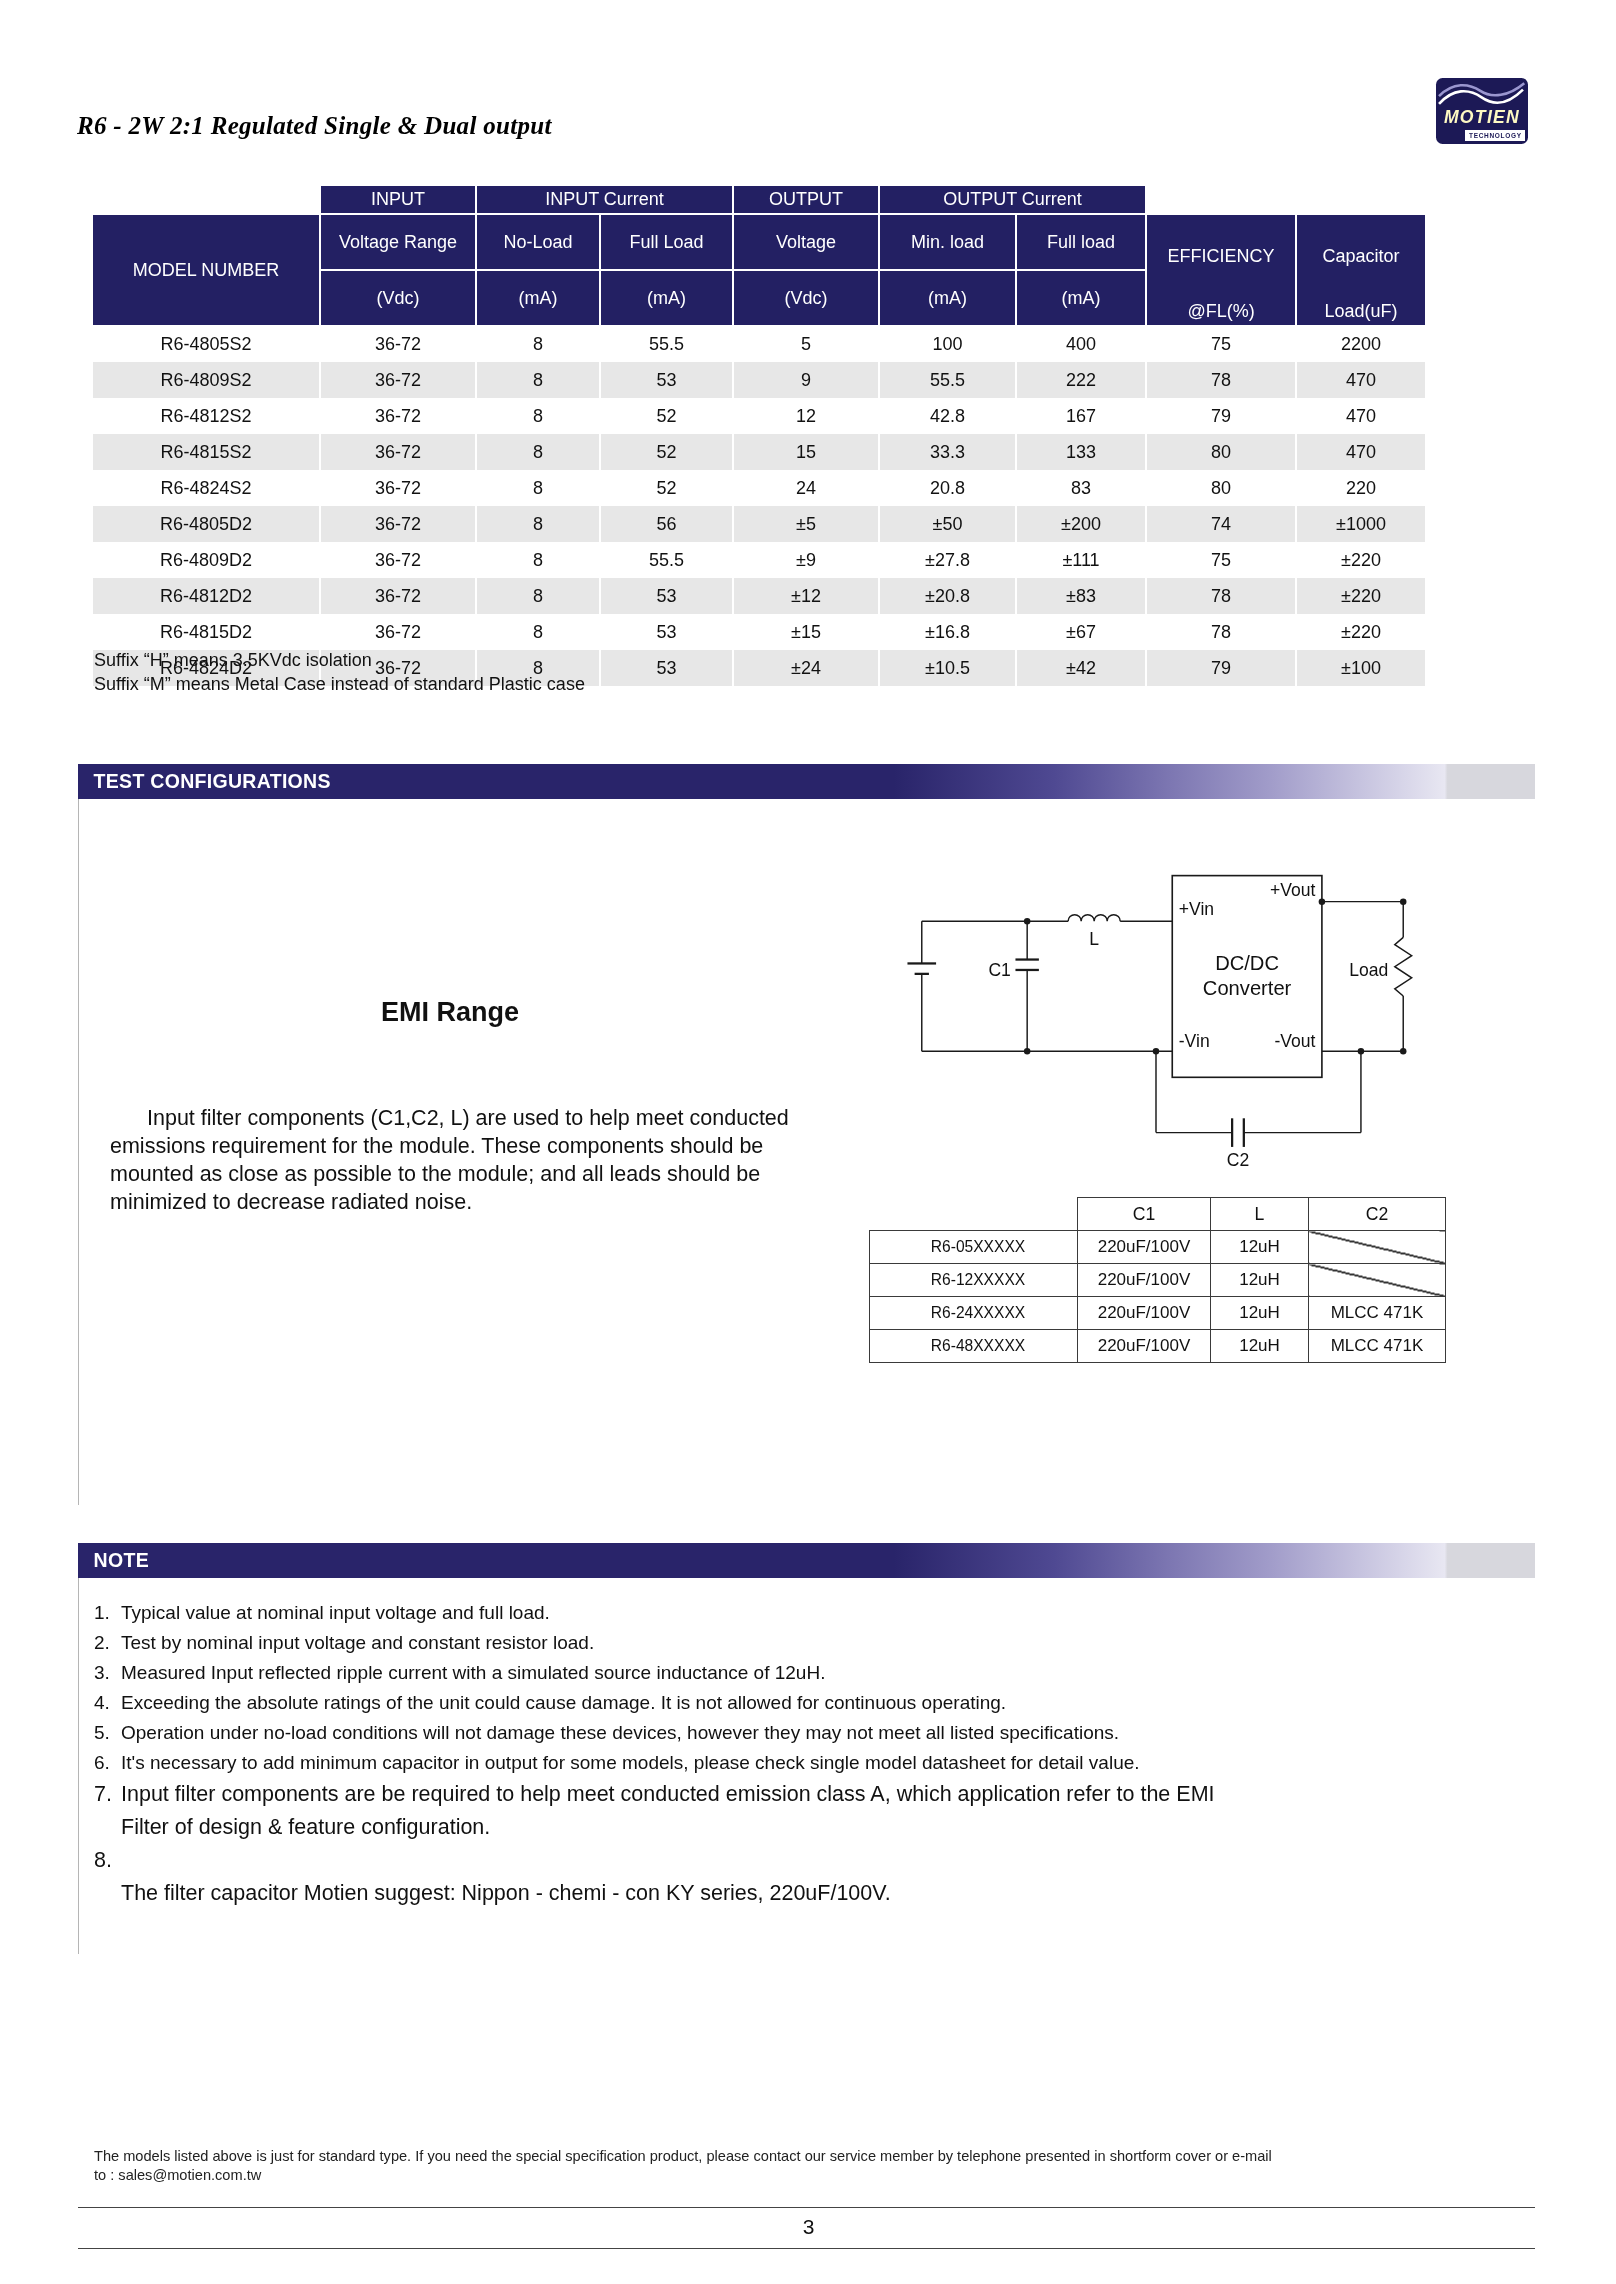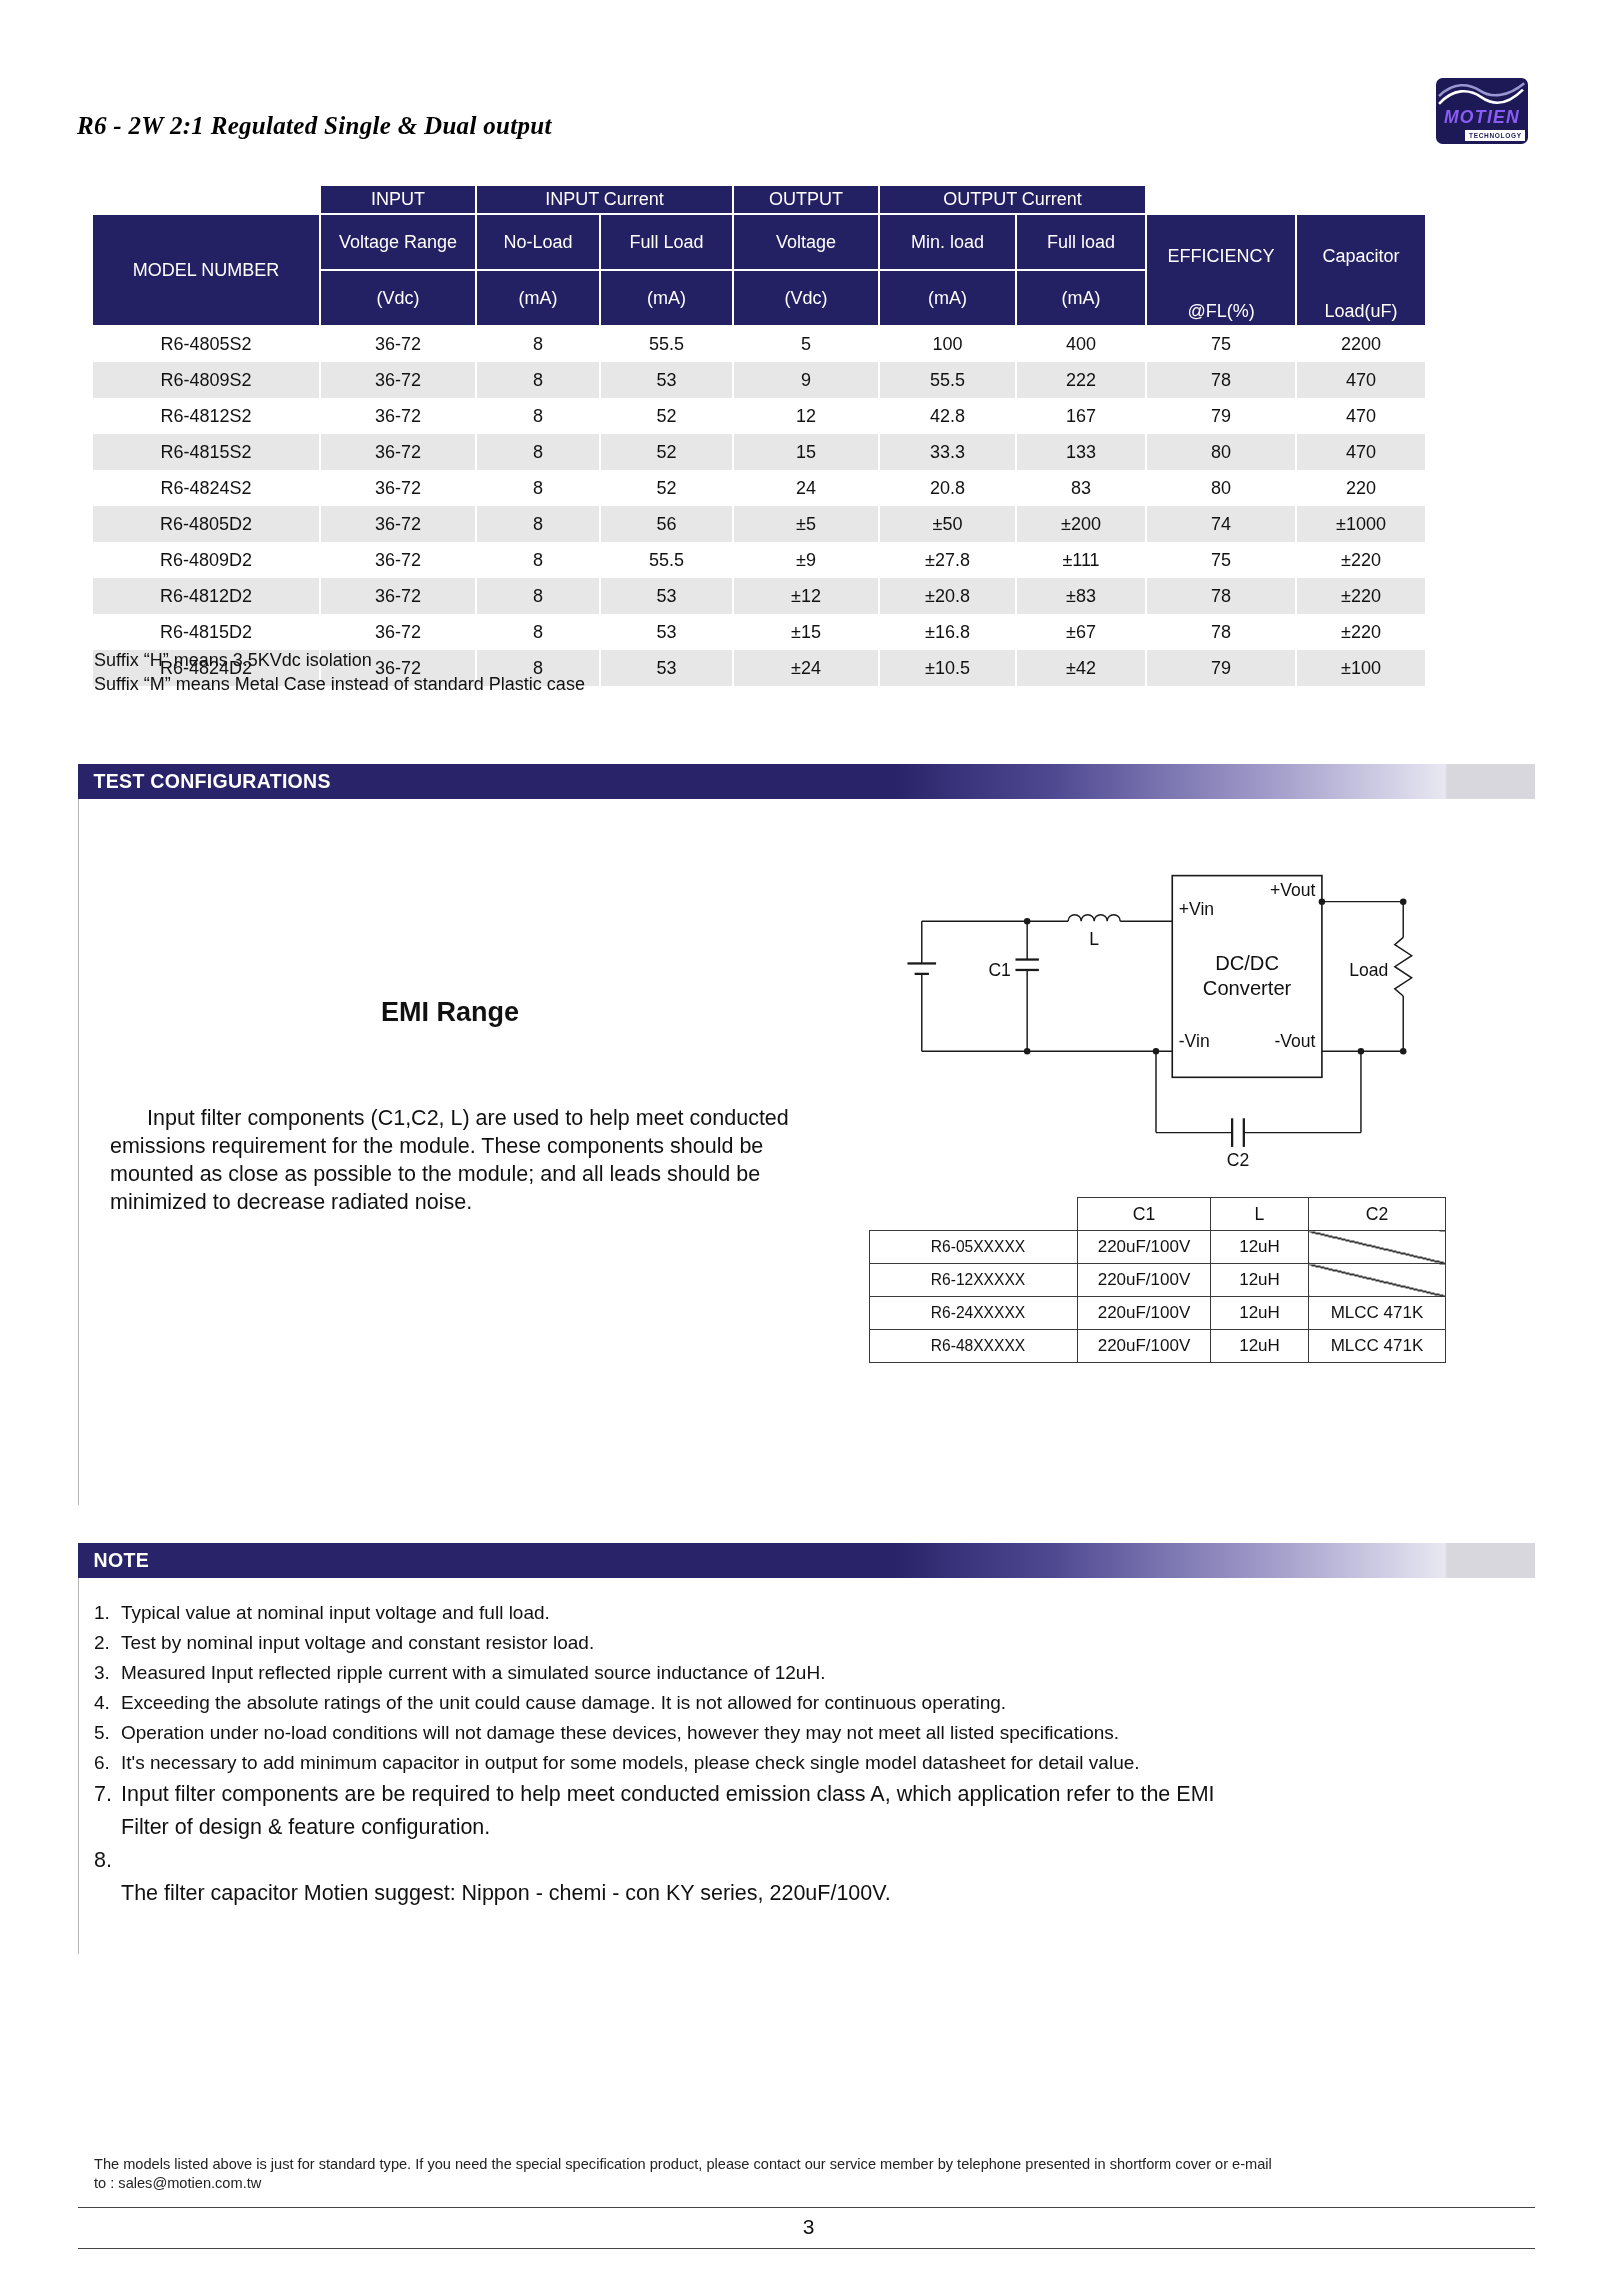--- a/index.html
+++ b/index.html
@@ -7,21 +7,21 @@
   .page { position:relative; width:1617px; height:2284px; background:#fff;
           font-family:"Liberation Sans", sans-serif; color:#111; overflow:hidden;border-radius:31px; }
 
   
   .title { position:absolute; left:77px; top:112px;
            font-family:"Liberation Serif", serif; font-style:italic; font-weight:bold;
            font-size:25px; color:#000; letter-spacing:0.3px; }
   .logo { position:absolute; left:1436px; top:78px; width:92px; height:78px; }
   .logo-box { position:relative; width:92px; height:66px; background:#1c1956;
               border-radius:6.5px; overflow:hidden; }
-  .logo-name { position:absolute; left:0; right:0; top:29px; text-align:center; color:#8b5cf6;
+  .logo-name { position:absolute; left:0; right:0; top:29px; text-align:center; color:#fef9c3;
                font-weight:bold; font-style:italic; font-size:17.6px; letter-spacing:1.3px; }
   .logo-tag { position:absolute; right:2.6px; bottom:2.6px; width:60px; height:11.7px; background:#fff;
               color:#1c1956; font-size:6.5px; font-weight:bold; letter-spacing:0.7px;
               display:flex; align-items:center; justify-content:center; }
 
   
   table.spec { position:absolute; left:91px; top:184px; width:1335px;
                border-collapse:collapse; table-layout:fixed; }
   .spec th { background:#232063; color:#fff; font-weight:normal; font-size:18px;
              border:2px solid #fff; padding:0; text-align:center; height:29px; }
@@ -65,21 +65,21 @@
                       #333 calc(50% + 1px), transparent calc(50% + 1px)); }
 
   
   .notes { position:absolute; left:94px; top:1598px; width:1445px; }
   .note-item { display:flex; font-size:19px; line-height:30px; }
   .note-item .num { width:27px; flex:none; }
   .note-item.lg { font-size:21.5px; line-height:33px; }
 
   
   .footer { position:absolute; left:94px; top:2147px; width:1445px;
-            font-size:14.6px; line-height:19px; color:#222;margin-top:8px; }
+            font-size:14.6px; line-height:19px; color:#222; }
   .pn-rule { position:absolute; left:78px; width:1457px; background:#444; }
   #pn-rule-top { top:2207px; height:1.3px; }
   #pn-rule-bottom { top:2248px; height:1.3px; }
   .pn { position:absolute; left:0; right:0; top:2215px; text-align:center; font-size:21px; }
 </style>
 </head>
 <body>
 
 <div class="page">
 

